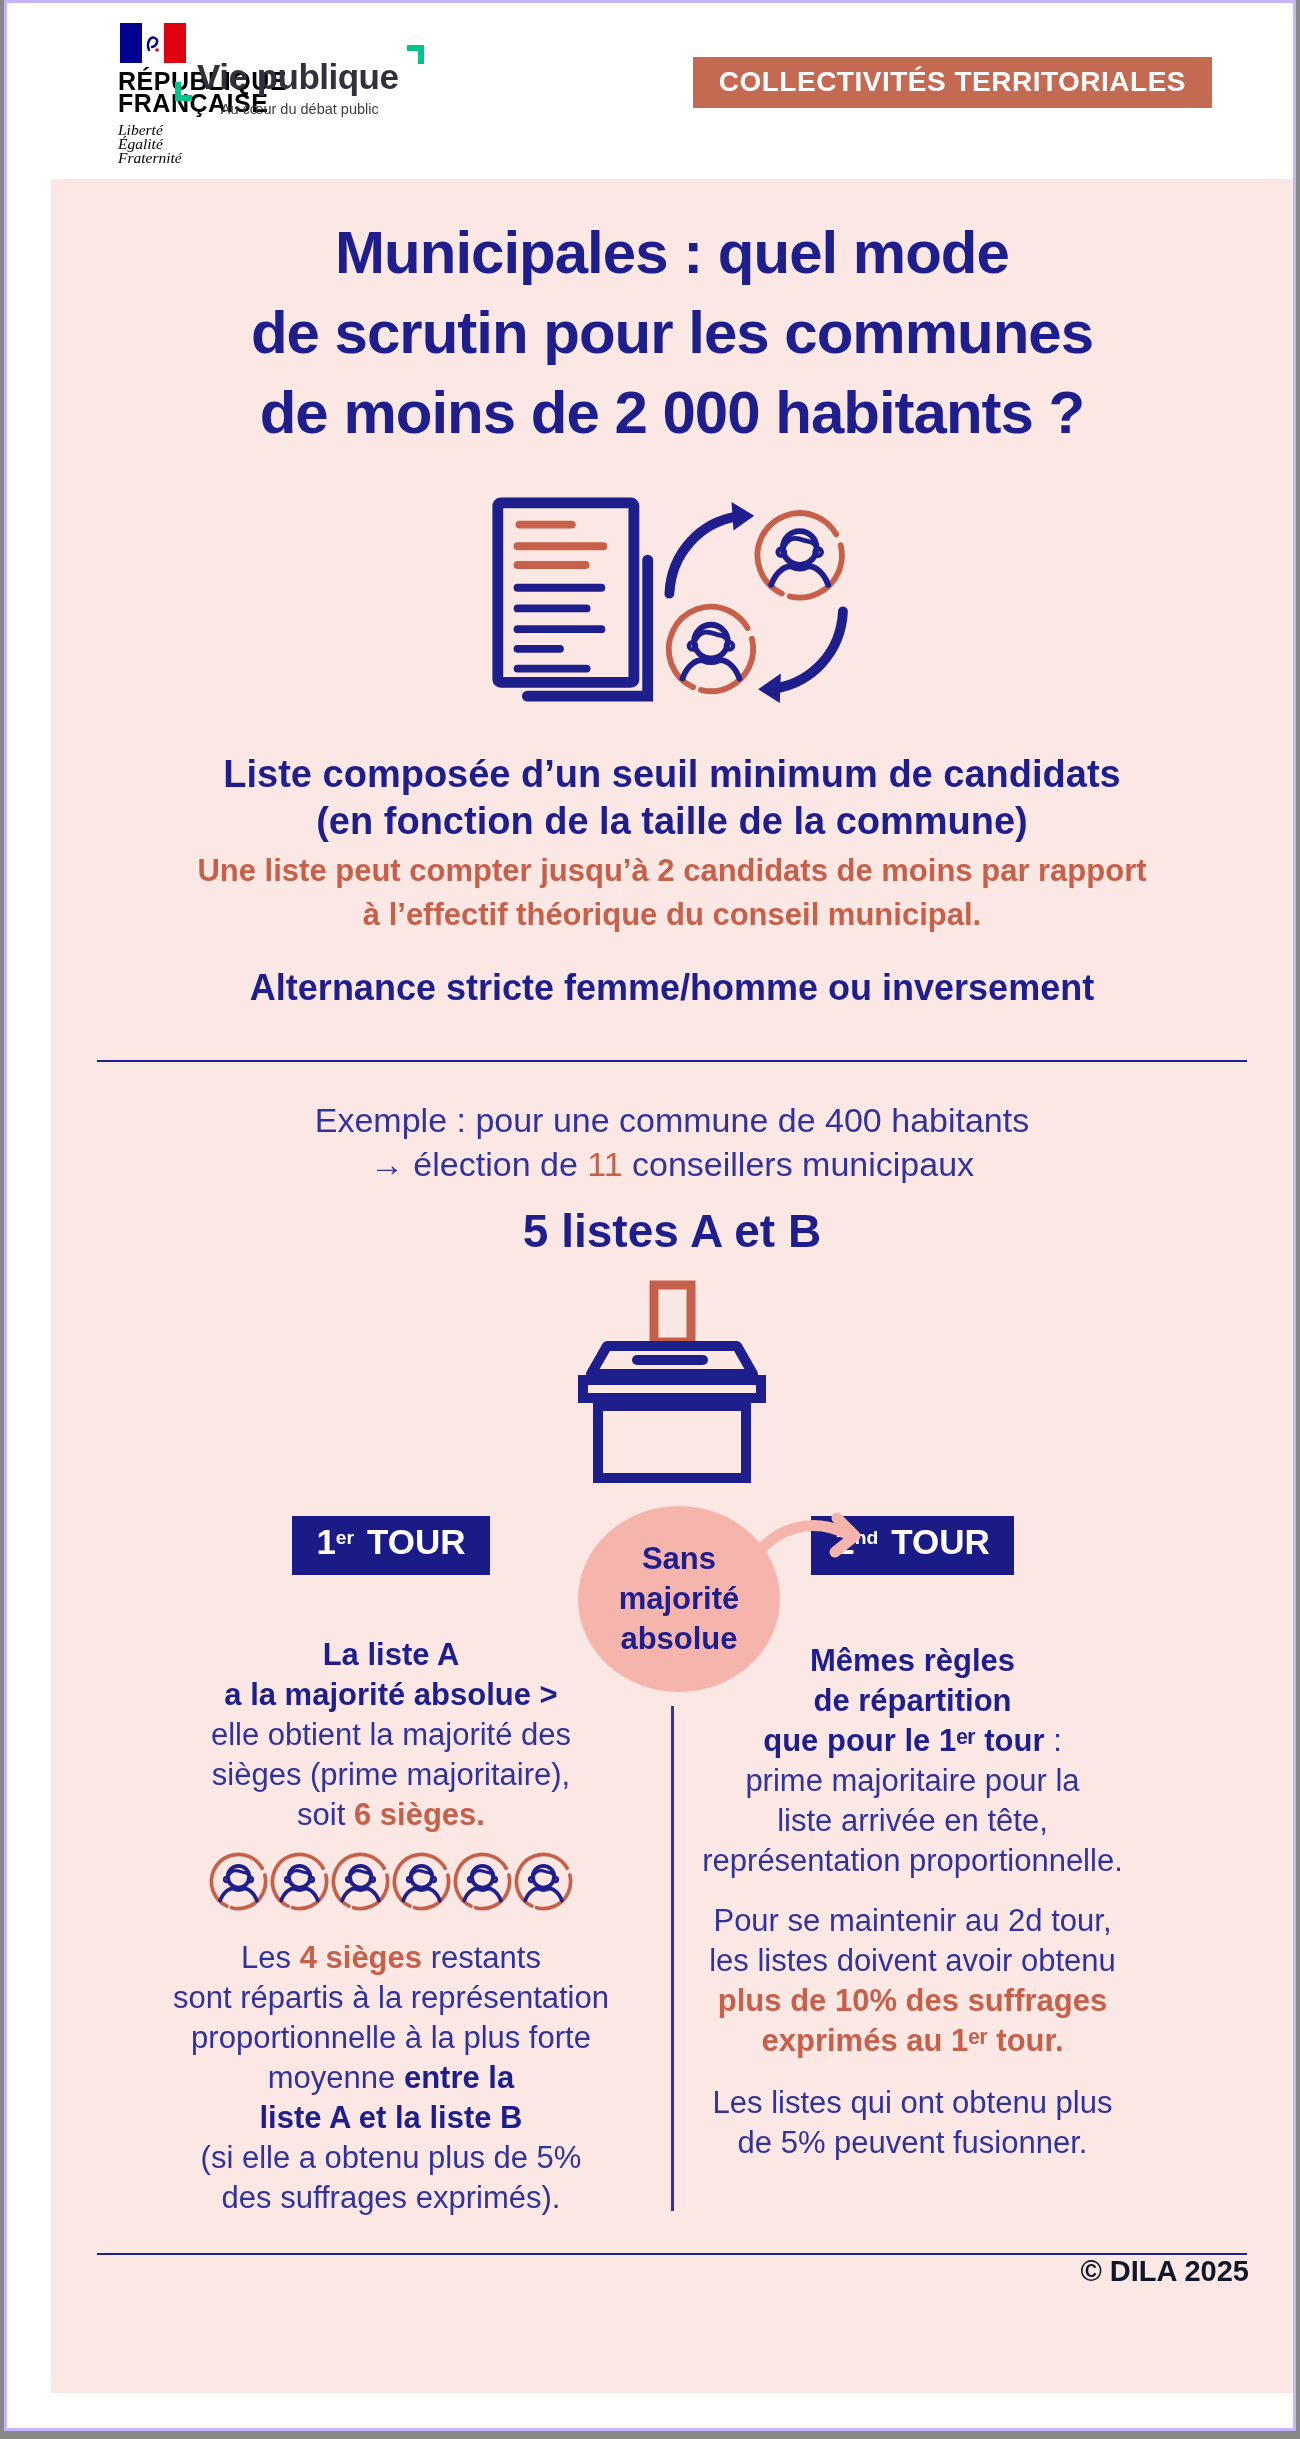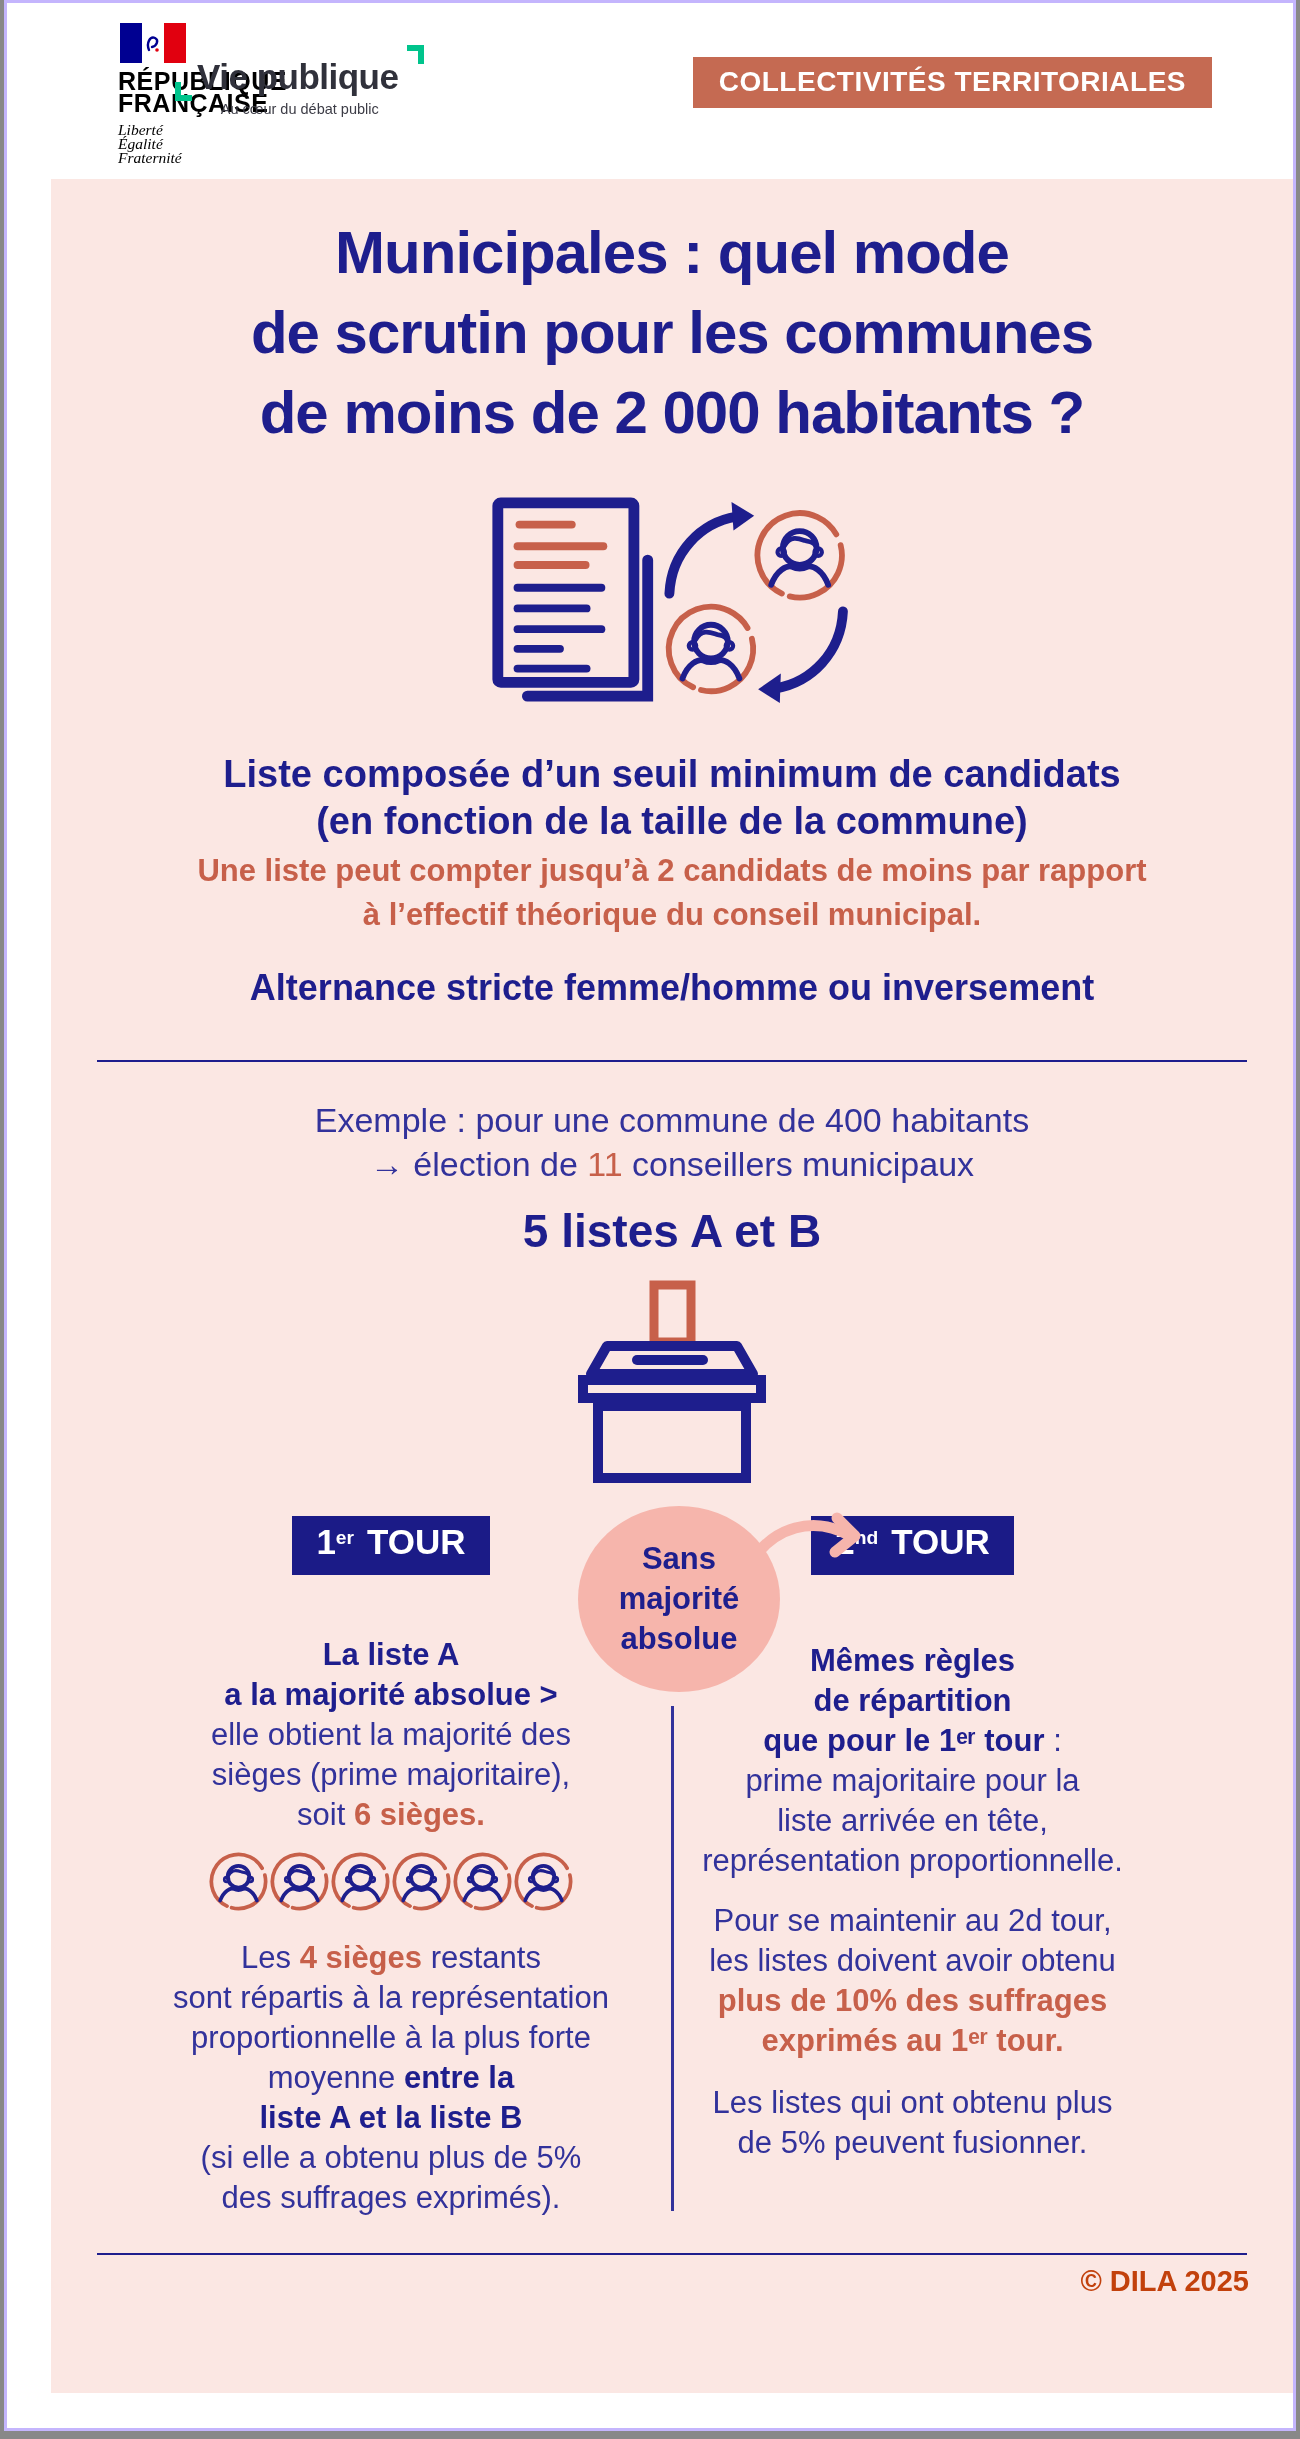--- a/index.html
+++ b/index.html
@@ -70,21 +70,21 @@
     position:absolute; left:527px; top:8px; width:202px; height:186px;
     background:#f6b5ac; border-radius:50%;
     display:flex; align-items:center; justify-content:center;
     font-weight:bold; font-size:31px; line-height:40px; color:#1e1e8d; white-space:pre;
     z-index:2;
   }
   .conn-arrow{ position:absolute; left:688px; top:8px; z-index:1; }
   .vdiv{ position:absolute; left:620px; top:208px; width:3px; height:505px; background:#32329b; }
   
   .divider-2{ margin:0 auto; width:1150px; height:0; border:0; border-top:2px solid #1e1e8d; }
-  .panel-footer{ margin-top:10px; padding-right:44px; text-align:right; font-size:29px; font-weight:bold; color:#c2410c; white-space:pre; }
+  .panel-footer{ padding-right:44px; text-align:right; font-size:29px; font-weight:bold; color:#0f172a; white-space:pre; }
   svg{ display:block; }
   .inline-svg{ display:inline-block; }
 </style>
 </head>
 <body>
 
 <svg width="0" height="0" style="position:absolute" aria-hidden="true">
   <defs>
     <g id="person-circle" fill="none" stroke-linecap="round" stroke-linejoin="round">
       <circle cx="45" cy="45" r="40" stroke="#c7604a" stroke-width="5.5" stroke-dasharray="150 11 82 11" transform="rotate(115 45 45)"></circle>

